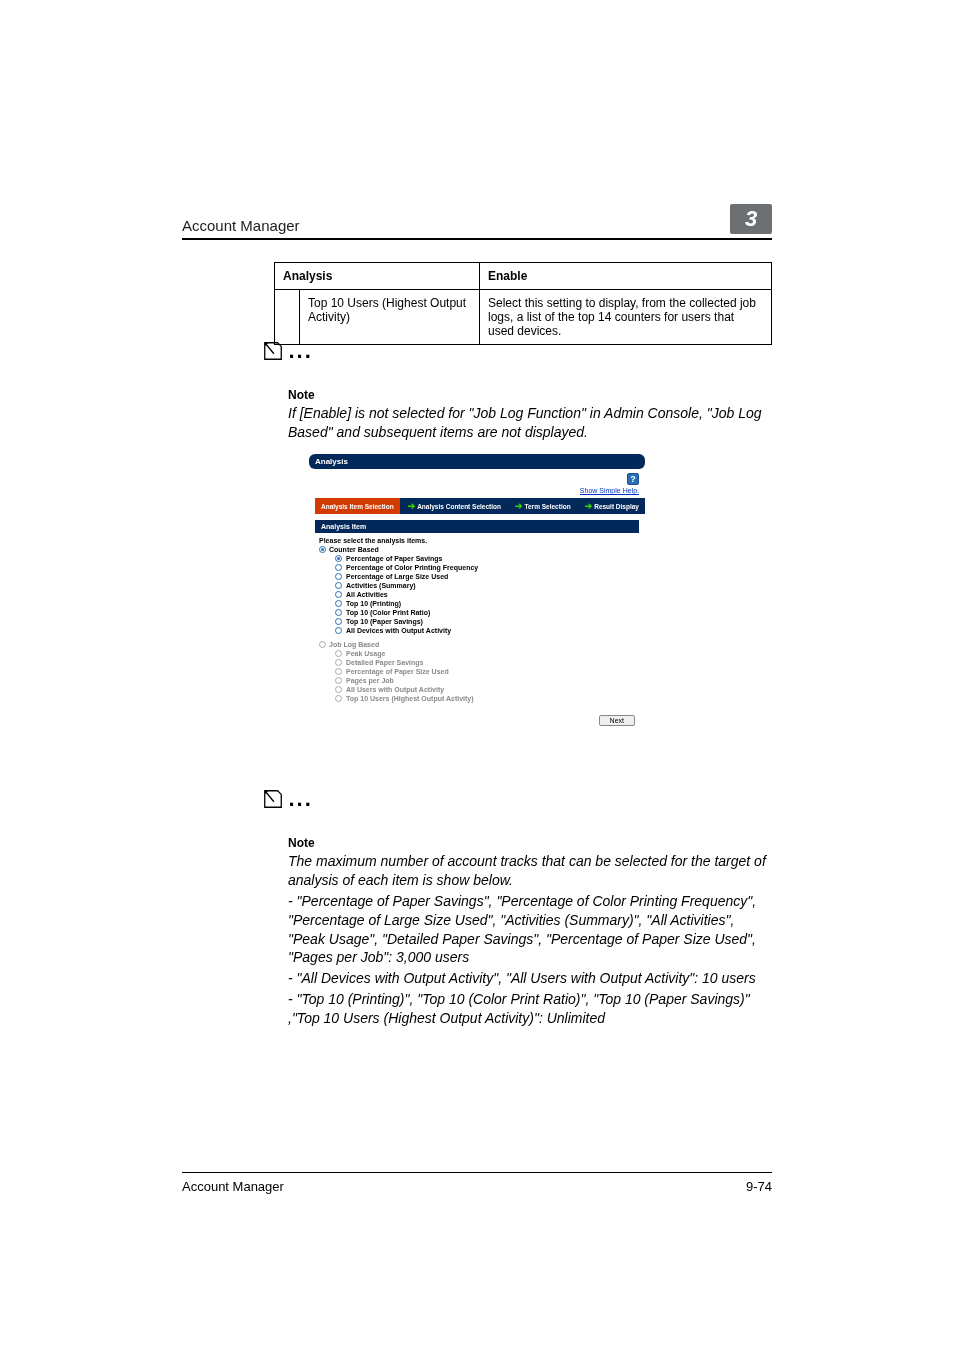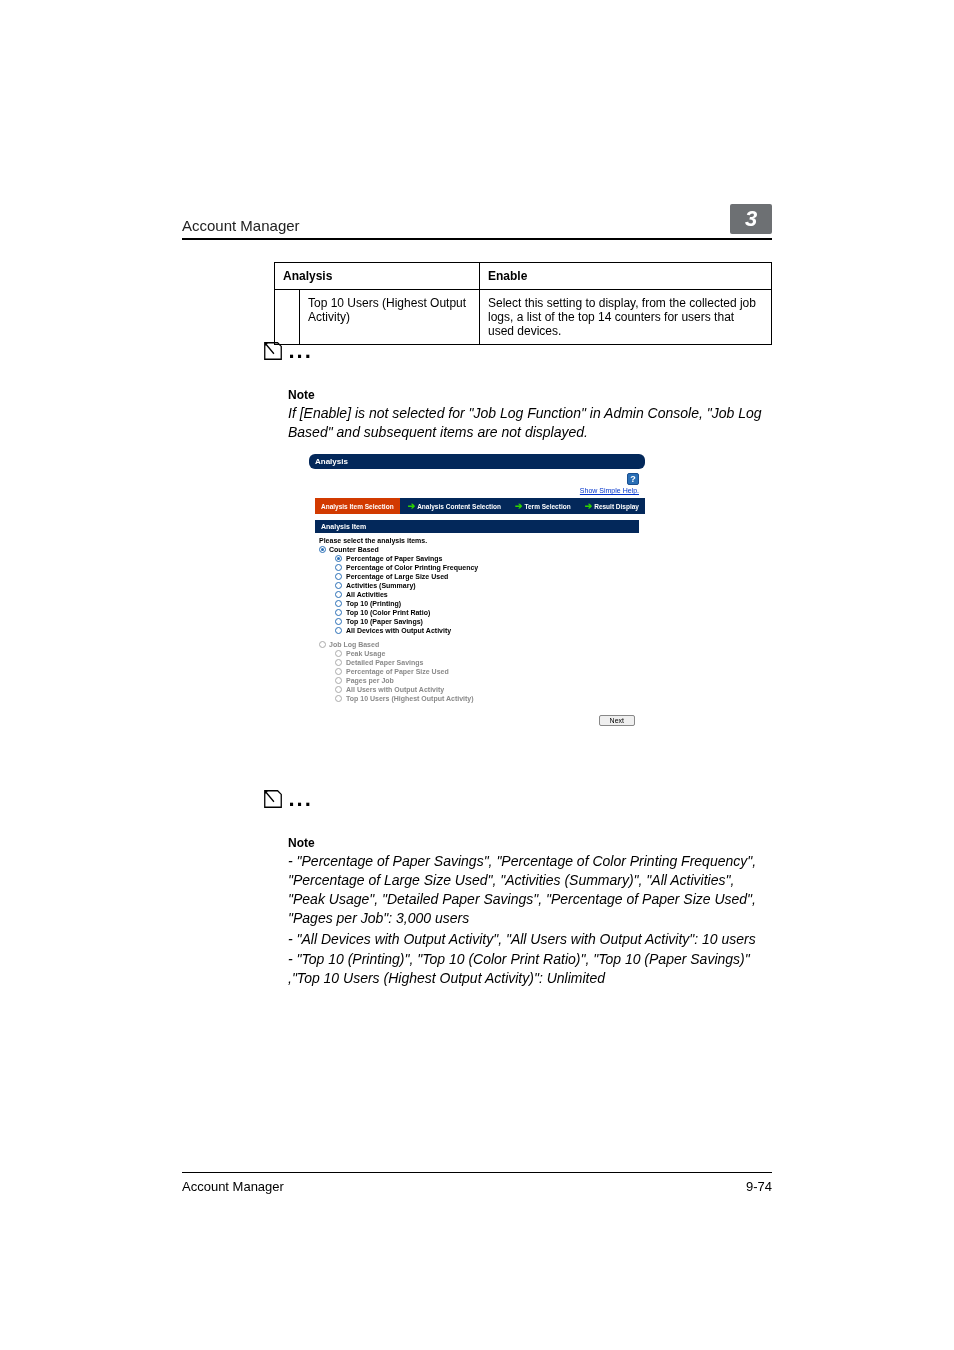--- a/index.html
+++ b/index.html
@@ -210,20 +210,21 @@
     </div>
   </div>
 
   <div class="note2">
     <span>
       <svg viewBox="0 0 24 24" width="22" height="22">
           <path d="M3 3 L17 3 L21 7 L21 21 L3 21 Z M3 3 L13 15 M6 3 L3 6" fill="none" stroke="#000" stroke-width="1.4"></path>
         </svg>
     </span><span class="dots">...</span>
     <div class="note-label">Note</div>
+    <div class="note-body">The maximum number of account tracks that can be selected for the target of analysis of each item is show below.</div>
     <div class="note-body">- "Percentage of Paper Savings", "Percentage of Color Printing Frequency", "Percentage of Large Size Used", "Activities (Summary)", "All Activities", "Peak Usage", "Detailed Paper Savings", "Percentage of Paper Size Used", "Pages per Job": 3,000 users</div>
     <div class="note-body">- "All Devices with Output Activity", "All Users with Output Activity": 10 users</div>
     <div class="note-body">- "Top 10 (Printing)", "Top 10 (Color Print Ratio)", "Top 10 (Paper Savings)" ,"Top 10 Users (Highest Output Activity)": Unlimited</div>
   </div>
 
   <div class="ftr">
     <div class="ftr-rule"></div>
     <div class="ftr-row">
       <span>Account Manager</span>
       <span>9-74</span>

